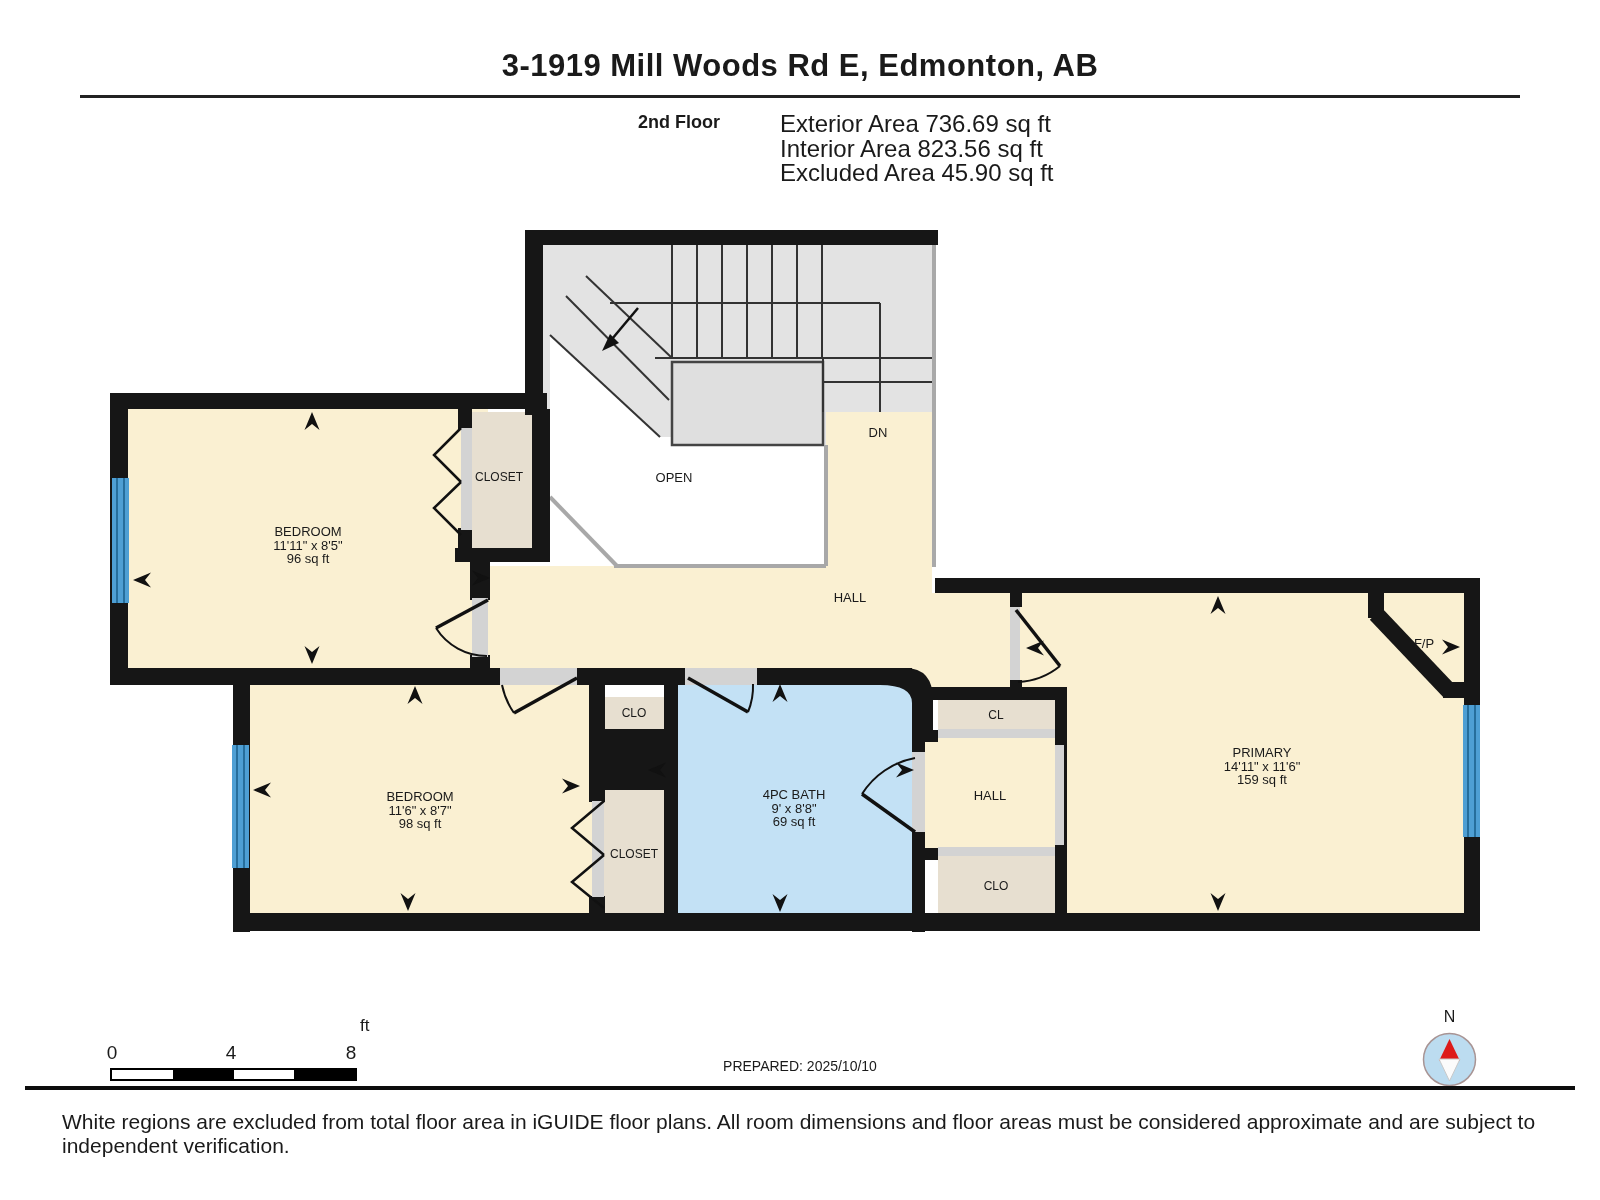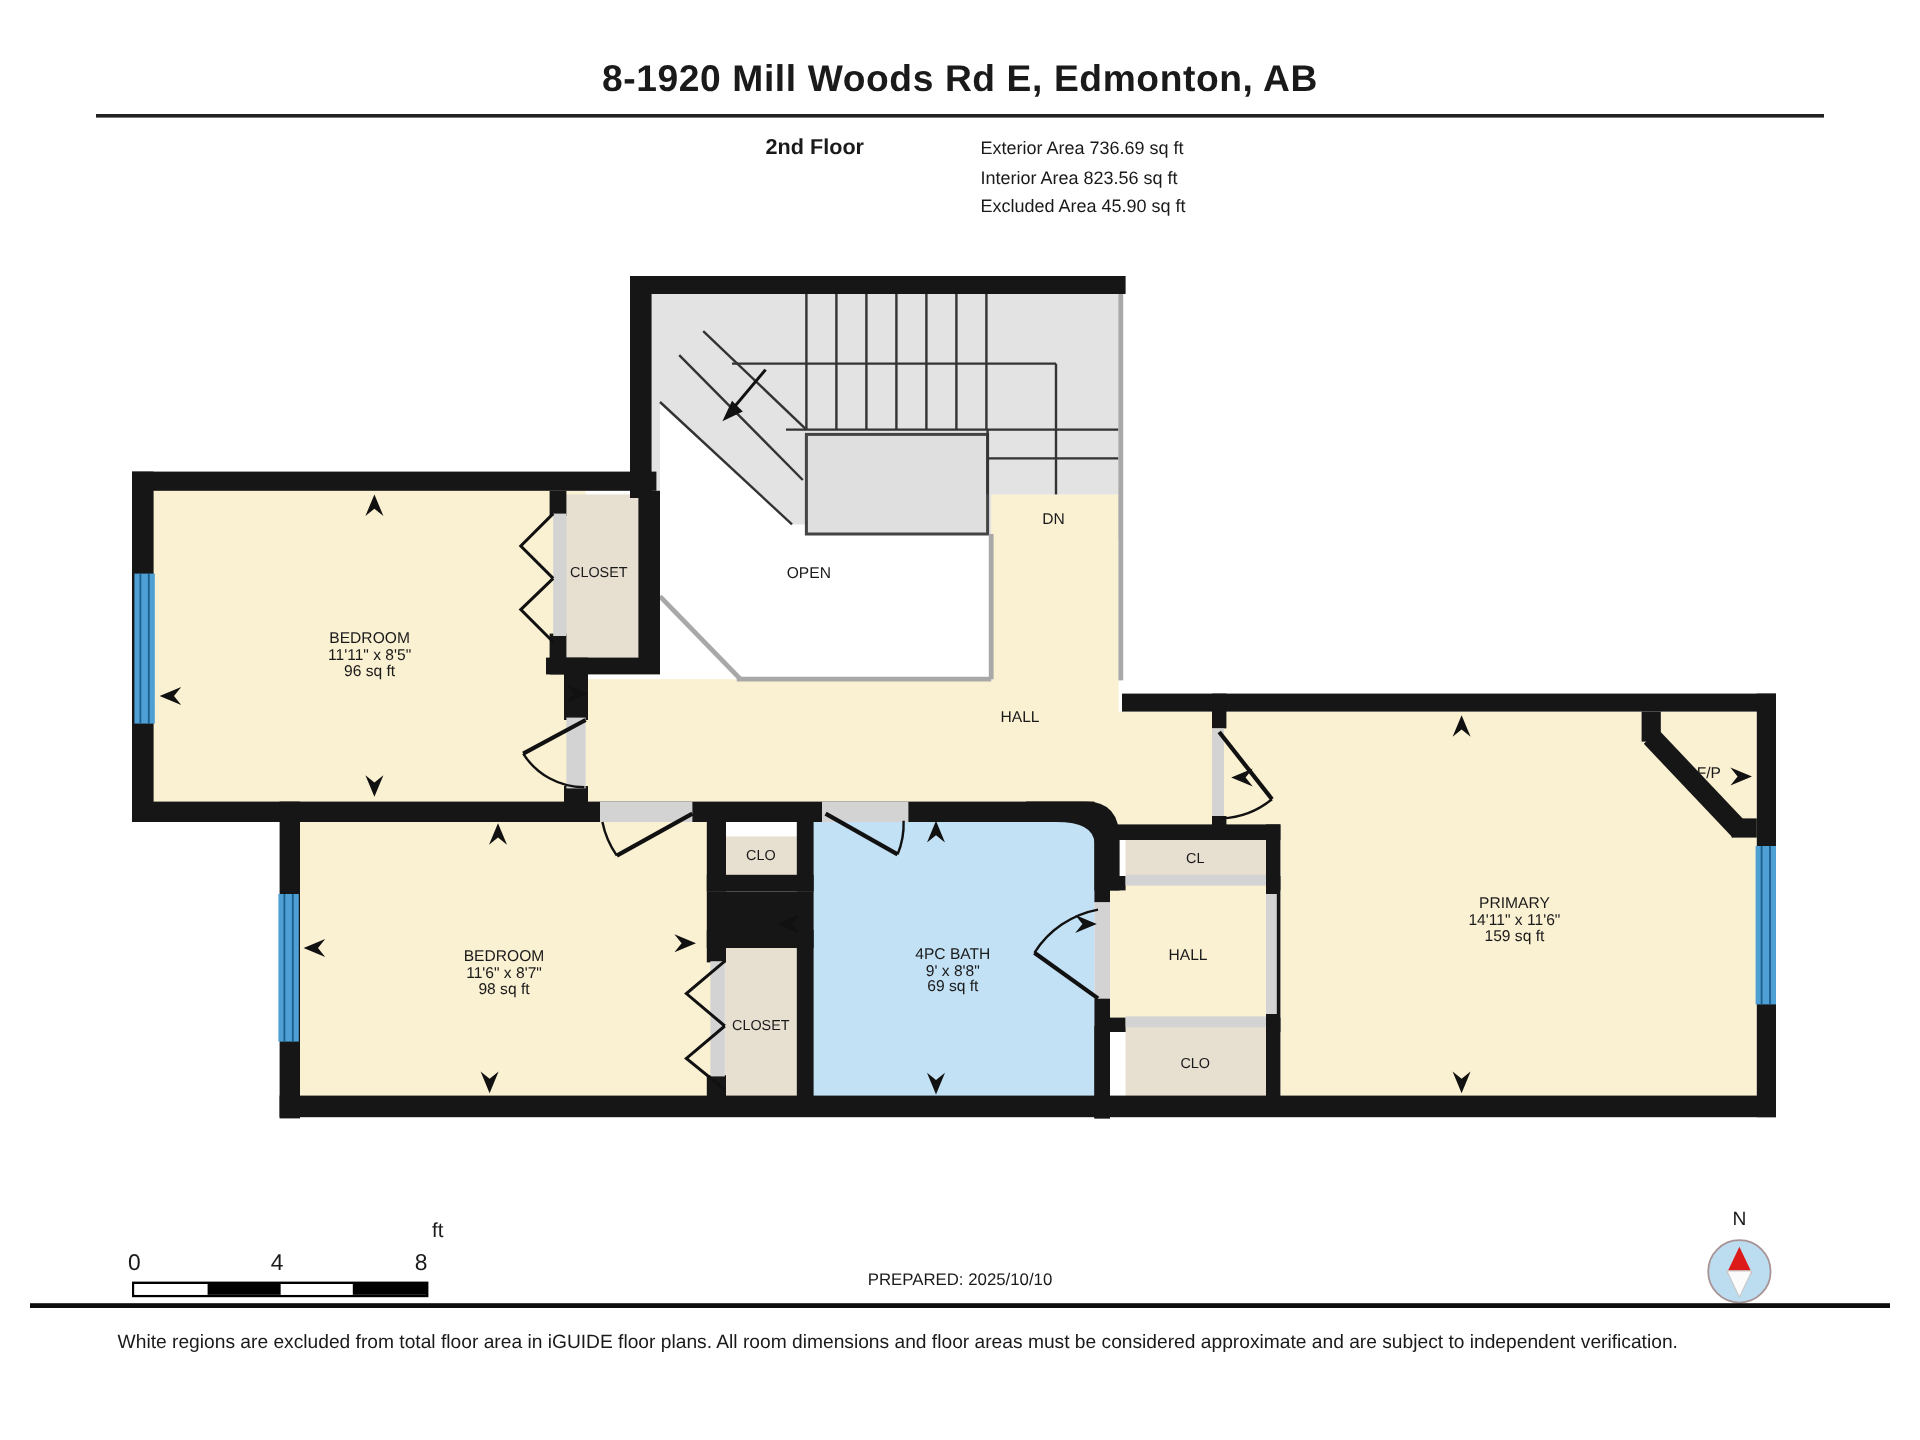--- a/index.html
+++ b/index.html
@@ -9,42 +9,42 @@
   }
   html,body{margin:0;padding:0;}
   body{
     width:1600px;height:1200px;position:relative;background:#fff;overflow:hidden;
     font-family:"Liberation Sans", sans-serif;color:var(--ink);
   }
   .abs{position:absolute;}
   .page-title{left:0;right:0;top:48px;text-align:center;font-size:31px;font-weight:bold;letter-spacing:.5px;}
   .title-rule{left:80px;top:95px;width:1440px;height:3px;background:#222;}
   .floor-label{left:560px;top:112px;width:238px;text-align:center;font-size:18px;font-weight:bold;}
-  .stats{left:817px;top:112px;font-size:15px;line-height:24.5px;}
+  .stats{left:780px;top:112px;font-size:24px;line-height:24.5px;}
   svg.plan{position:absolute;left:0;top:0;}
   .lbl{font-size:13px;fill:var(--ink);text-anchor:middle;}
   .lbl12{font-size:12px;fill:var(--ink);text-anchor:middle;}
   .sline{stroke:#333;stroke-width:2;fill:none;}
   .door{stroke:#111;stroke-width:2;fill:none;}
   .leaf{stroke:#111;stroke-width:3.5;fill:none;}
   .chev{stroke:#111;stroke-width:2.5;fill:none;}
   .scale-num{position:absolute;top:1042px;font-size:19px;width:40px;text-align:center;}
   .scale-bar{left:110px;top:1068px;width:243px;height:9px;border:2px solid #000;display:flex;}
   .scale-bar div{flex:1;}
   .scale-ft{left:360px;top:1016px;font-size:17px;}
   .prepared{left:0;right:0;top:1058px;text-align:center;font-size:14px;}
   .compass{left:1422px;top:1032px;width:55px;height:55px;}
   .compass-n{left:1422px;top:1008px;width:55px;text-align:center;font-size:16px;}
   .bottom-rule{left:25px;top:1086px;width:1550px;height:4px;background:#0d0d0d;}
-  .disclaimer{left:62px;top:1110px;font-size:16px;margin-left:36px;}
+  .disclaimer{left:62px;top:1110px;font-size:21px;}
 </style>
 </head>
 <body>
 
-<div class="abs page-title">8-1920 Mill Woods Rd E, Edmonton, AB</div>
+<div class="abs page-title">3-1919 Mill Woods Rd E, Edmonton, AB</div>
 <div class="abs title-rule"></div>
 <div class="abs floor-label">2nd Floor</div>
 <div class="abs stats">
   <div>Exterior Area 736.69 sq ft</div>
   <div>Interior Area 823.56 sq ft</div>
   <div>Excluded Area 45.90 sq ft</div>
 </div>
 
 <svg class="plan" width="1600" height="1200" viewBox="0 0 1600 1200">
 

